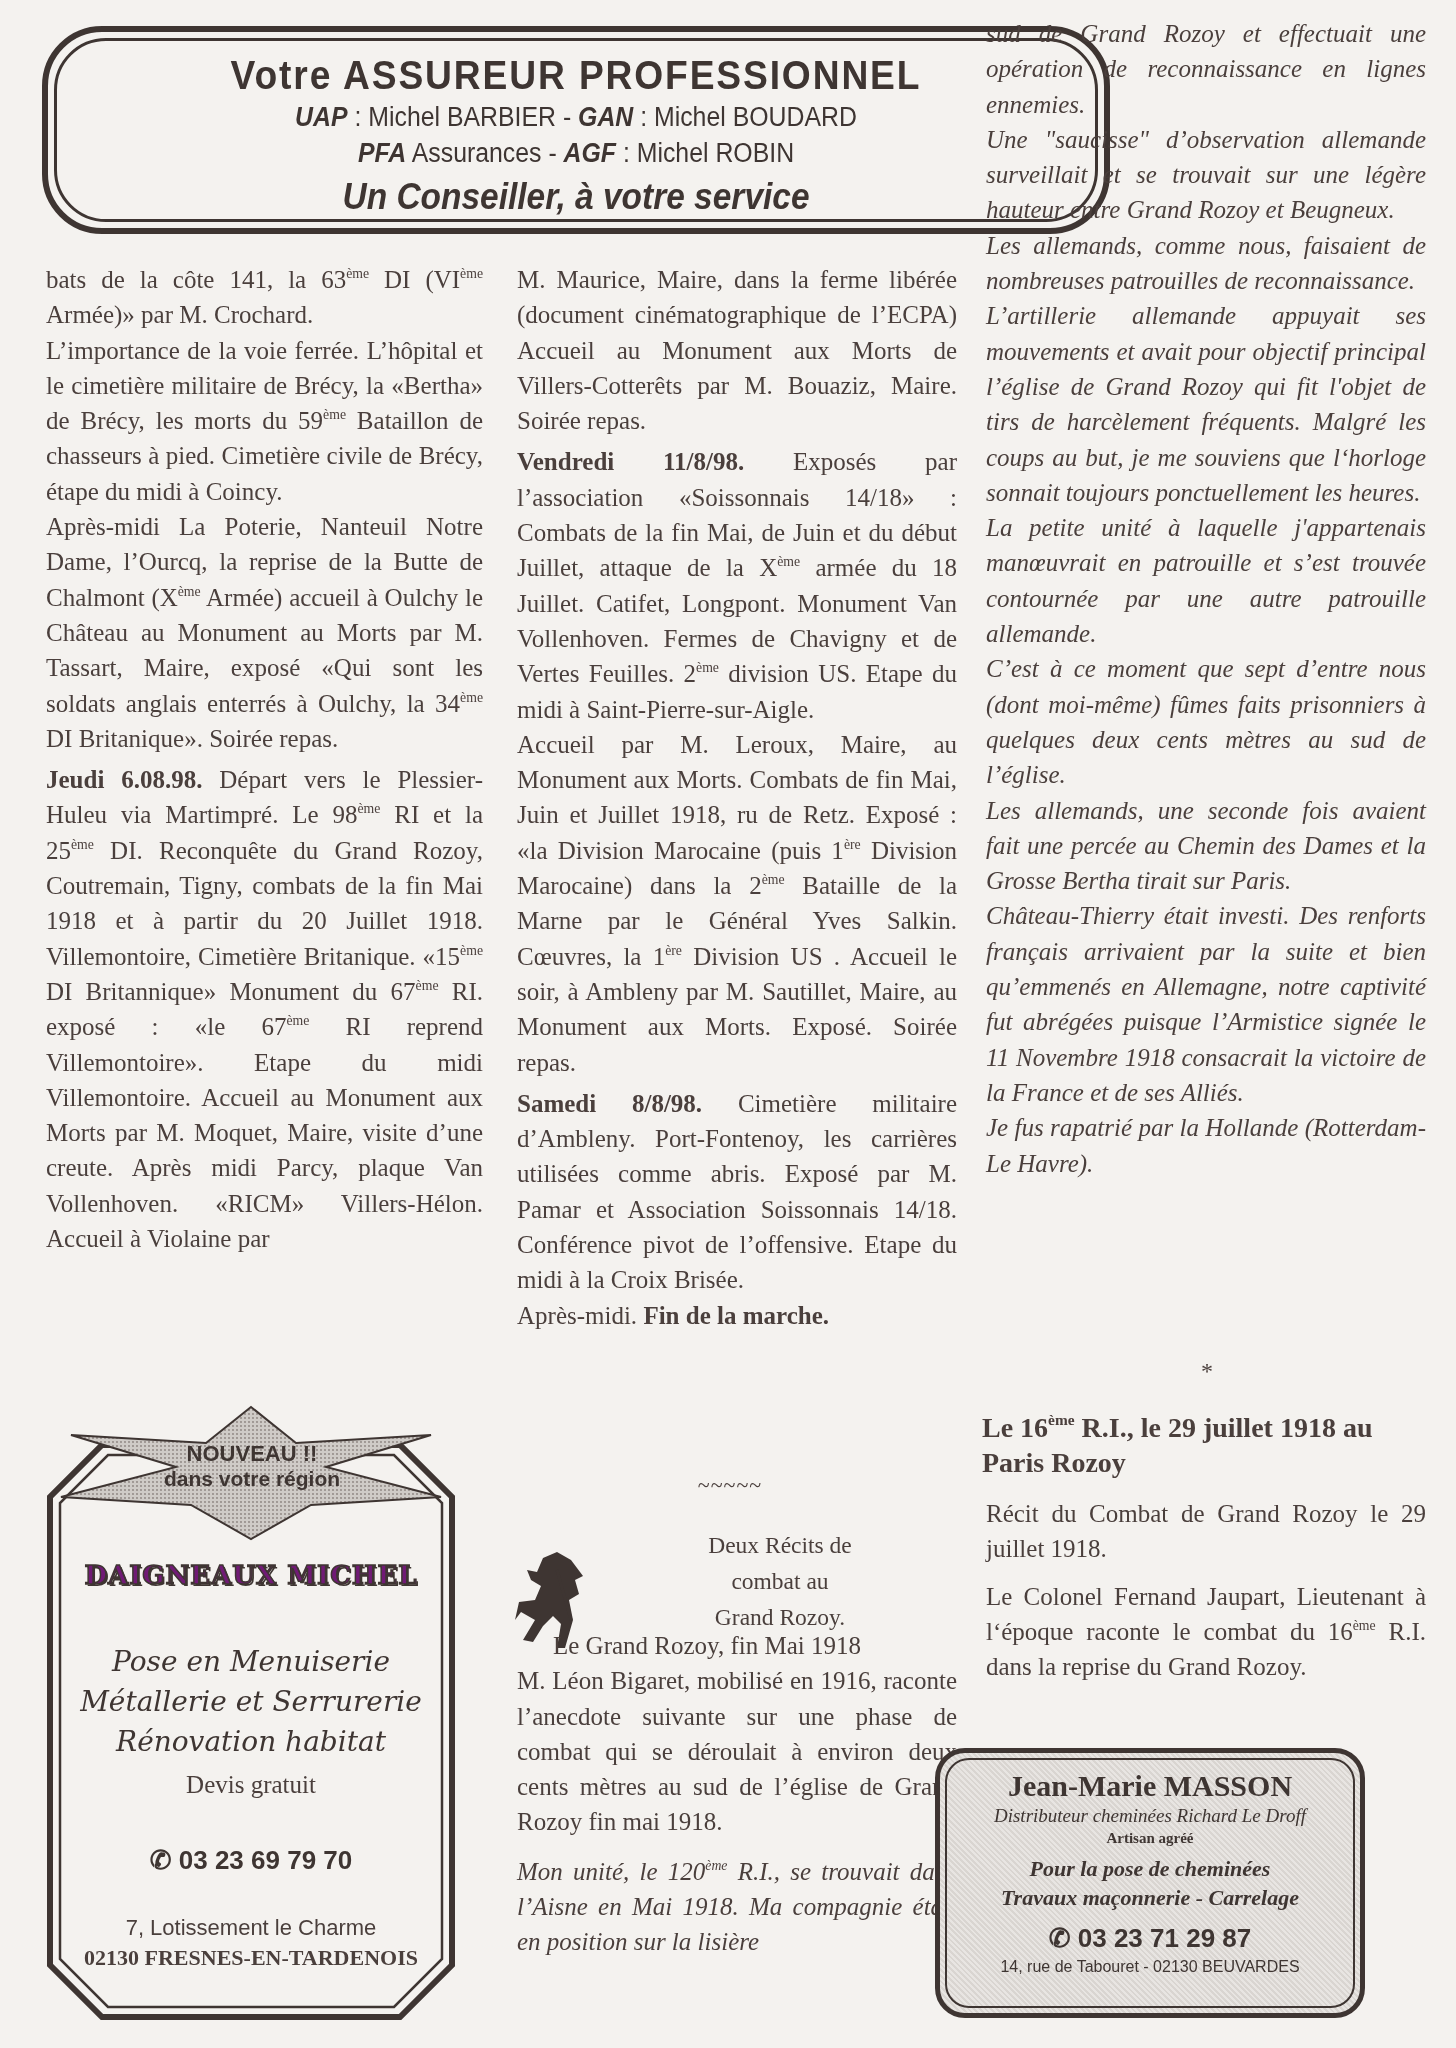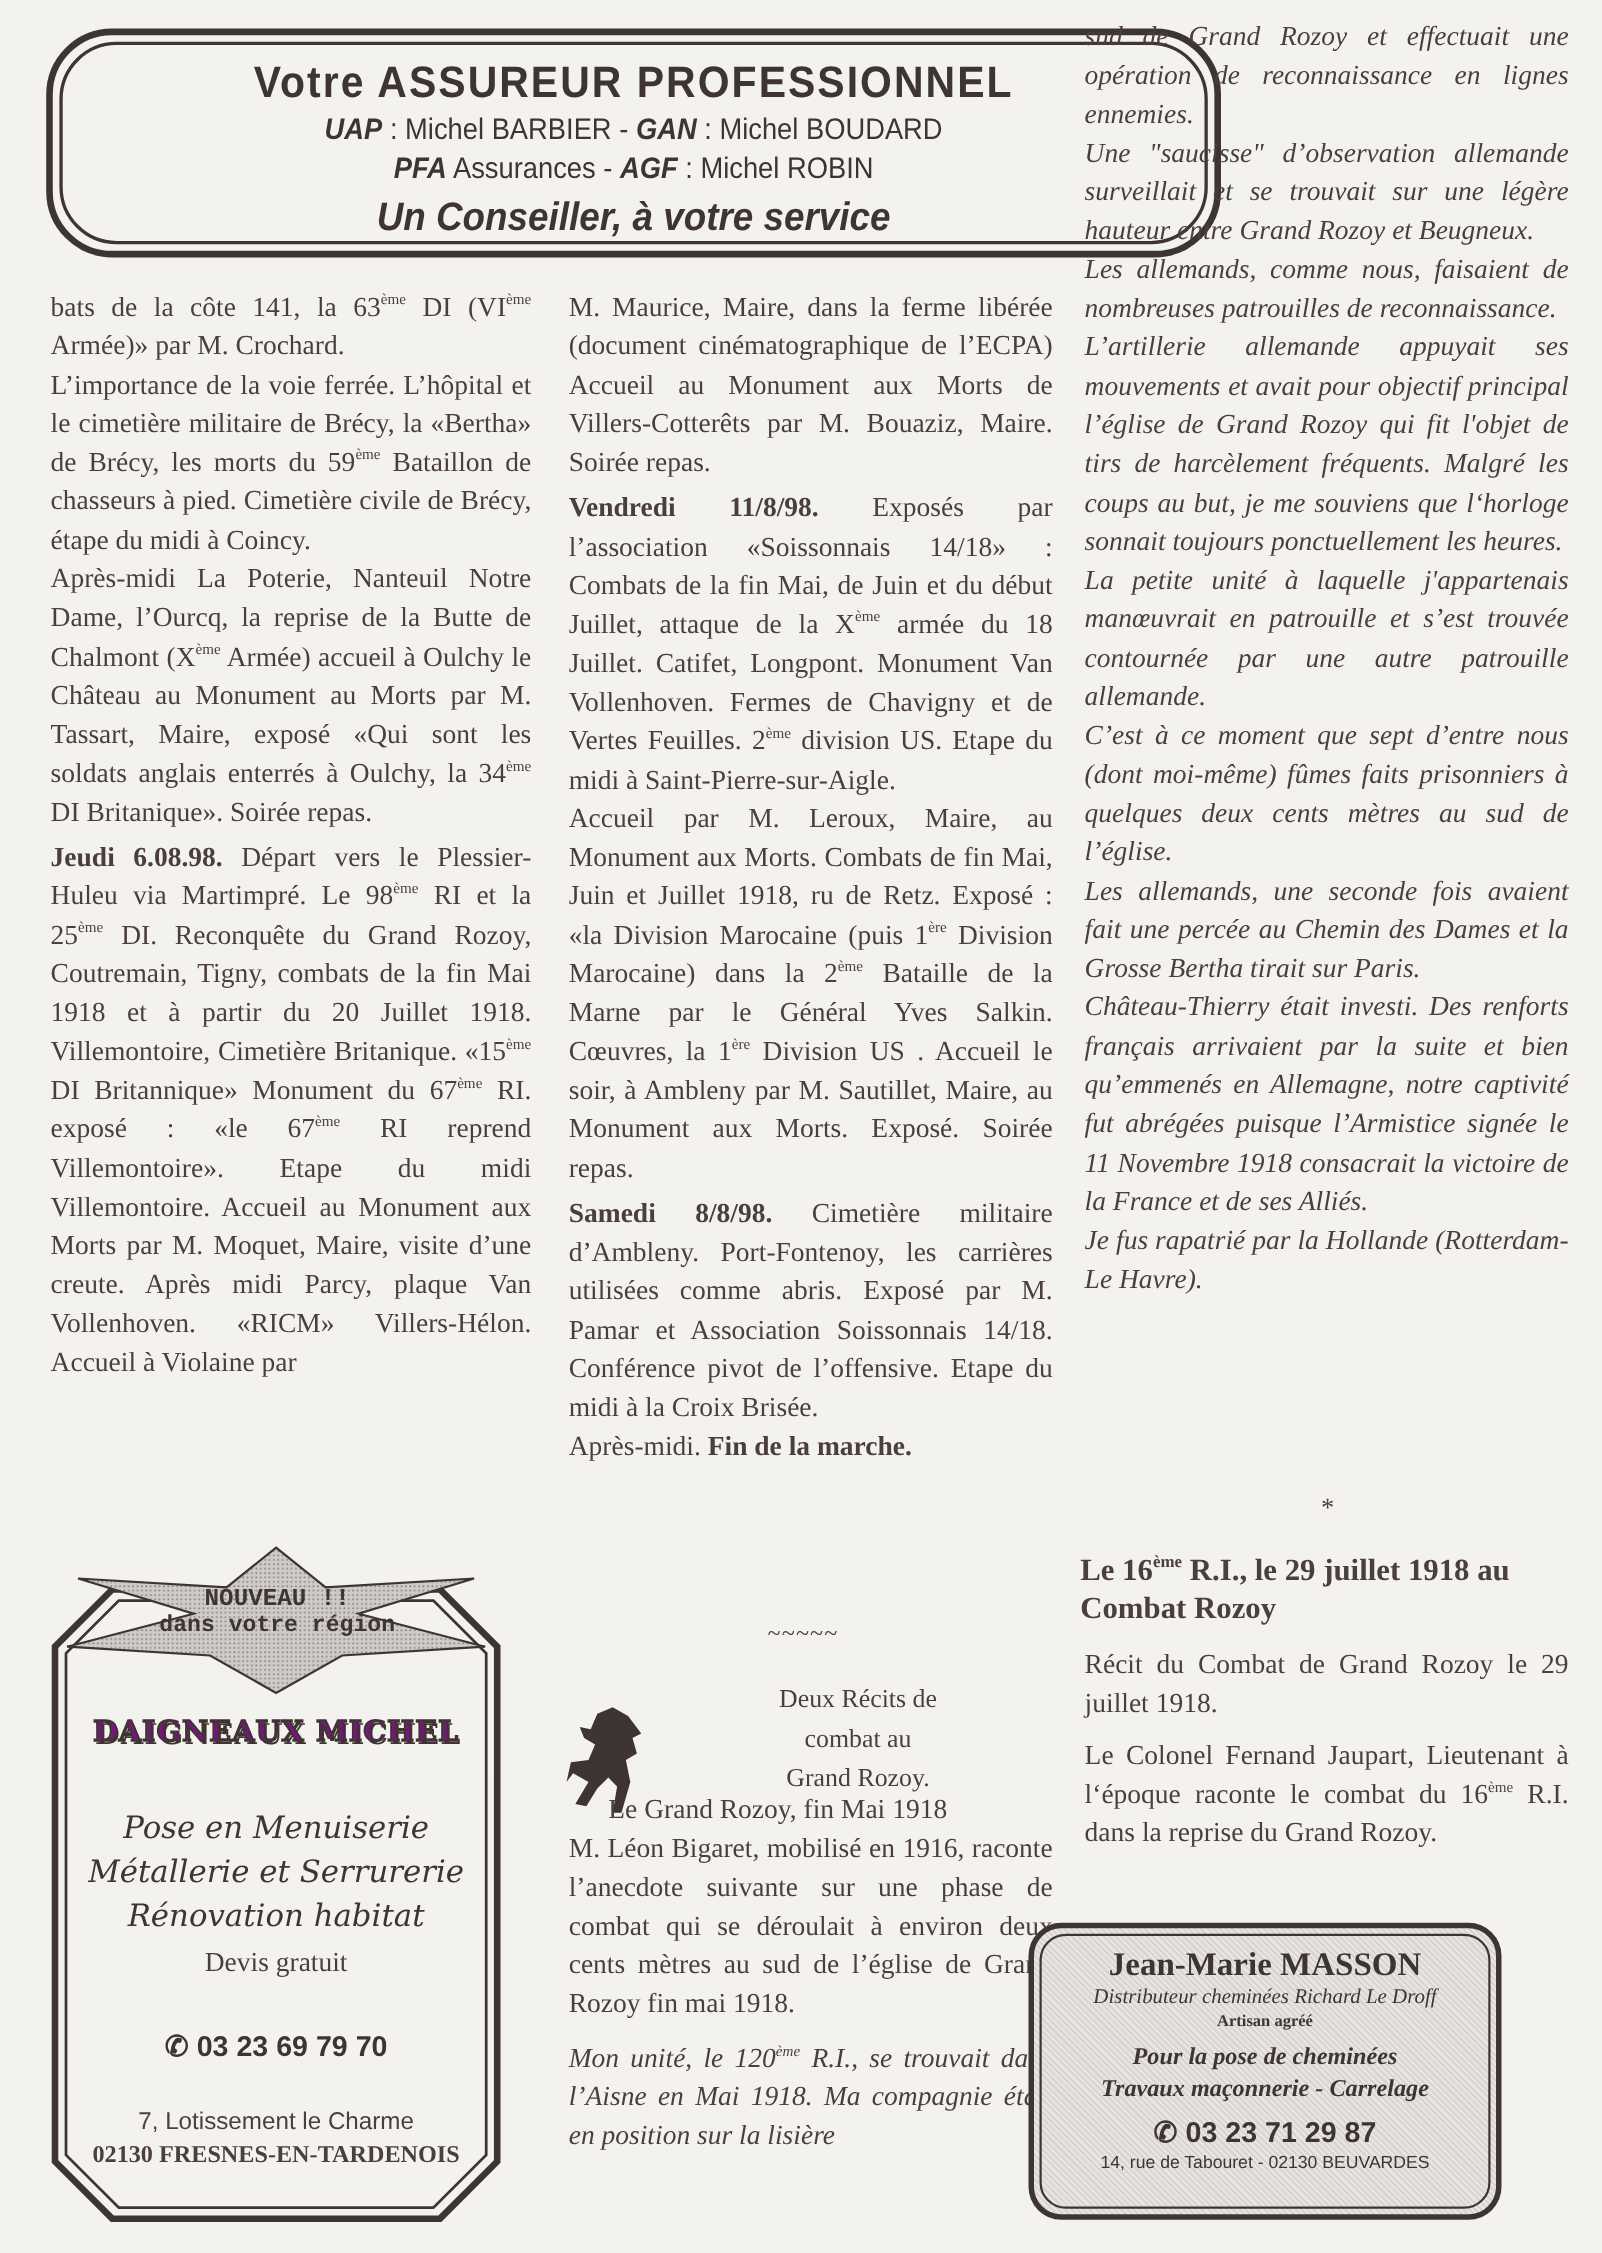--- a/index.html
+++ b/index.html
@@ -28,21 +28,21 @@
     text-align: center; font-family: "Liberation Sans", "DejaVu Sans", sans-serif; color: #3e3532;
   }
   .ad-top .title { font-size: 40px; font-weight: bold; letter-spacing: 2px; margin-top: 10px; line-height: 48px; transform: scaleX(0.93); }
   .ad-top .line { font-size: 27px; line-height: 36px; transform: scaleX(0.92); }
   .ad-top .slogan { font-size: 36px; font-weight: bold; font-style: italic; line-height: 44px; margin-top: 4px; transform: scaleX(0.93); }
 
   
   .ad-left { position: absolute; left: 42px; top: 1405px; width: 418px; height: 620px; }
   .ad-left svg.frame { position: absolute; left: 0; top: 0; }
   .ad-left .star { position: absolute; left: 14px; top: 0; }
-  .ad-left .star-text { position: absolute; left: 60px; width: 300px; text-align: center; font-family: Liberation Mono, monospace; font-weight: bold; color: #3e3532; }
+  .ad-left .star-text { position: absolute; left: 60px; width: 300px; text-align: center; font-family: Liberation Sans, sans-serif; font-weight: bold; color: #3e3532; }
   .ad-left .t1 { top: 36px; font-size: 22px; }
   .ad-left .t2 { top: 62px; font-size: 21px; }
   .ad-left .brand { position: absolute; top: 155px; left: 0; width: 418px; text-align: center; font-family: "DejaVu Serif", serif; font-weight: bold; font-size: 26px; letter-spacing: 1px; color: #701a75; -webkit-text-stroke: 1.5px #3e3532; text-shadow: 2px 2px 0 #3e3532; }
   .ad-left .script { position: absolute; left: 0; width: 418px; text-align: center; font-style: italic; font-size: 28px; font-family: "DejaVu Serif", serif; color: #3e3532; }
   .ad-left .s1 { top: 240px; } .ad-left .s2 { top: 280px; } .ad-left .s3 { top: 320px; }
   .ad-left .devis { position: absolute; top: 366px; left: 0; width: 418px; text-align: center; font-size: 25px; }
   .ad-left .phone { position: absolute; top: 440px; left: 0; width: 418px; text-align: center; font-family: "Liberation Sans", sans-serif; font-weight: bold; font-size: 26px; color: #3e3532; }
   .ad-left .addr1 { position: absolute; top: 510px; left: 0; width: 418px; text-align: center; font-family: "Liberation Sans", sans-serif; font-size: 22px; }
   .ad-left .addr2 { position: absolute; top: 540px; left: 0; width: 418px; text-align: center; font-weight: bold; font-size: 22px; }
 
@@ -152,21 +152,21 @@
     <p>La petite unité à laquelle j'appartenais manœuvrait en patrouille et s’est trouvée contournée par une autre patrouille allemande.</p>
     <p>C’est à ce moment que sept d’entre nous (dont moi-même) fûmes faits prisonniers à quelques deux cents mètres au sud de l’église.</p>
     <p>Les allemands, une seconde fois avaient fait une percée au Chemin des Dames et la Grosse Bertha tirait sur Paris.</p>
     <p>Château-Thierry était investi. Des renforts français arrivaient par la suite et bien qu’emmenés en Allemagne, notre captivité fut abrégées puisque l’Armistice signée le 11 Novembre 1918 consacrait la victoire de la France et de ses Alliés.</p>
     <p>Je fus rapatrié par la Hollande (Rotterdam-Le Havre).</p>
   </div>
 
   <div class="star-sep" style="top:1358px;">*</div>
 
   <div class="rh" style="top:1410px;"><span>Le 16</span><sup>ème</sup><span> R.I., le 29 juillet 1918 au</span></div>
-  <div class="rh" style="top:1445px;">Combat Rozoy</div>
+  <div class="rh" style="top:1445px;">Paris Rozoy</div>
 
   <div class="col" style="left:986px; top:1496px; width:440px;">
     <p>Récit du Combat de Grand Rozoy le 29 juillet 1918.</p>
     <p class="gap" style="margin-top:12px"><span>Le Colonel Fernand Jaupart, Lieutenant à l‘époque raconte le combat du 16</span><sup>ème</sup><span> R.I. dans la reprise du Grand Rozoy.</span></p>
   </div>
 
   <div class="ad-right">
     <div class="inner">
       <div class="name">Jean-Marie MASSON</div>
       <div class="dist">Distributeur cheminées Richard Le Droff</div>

